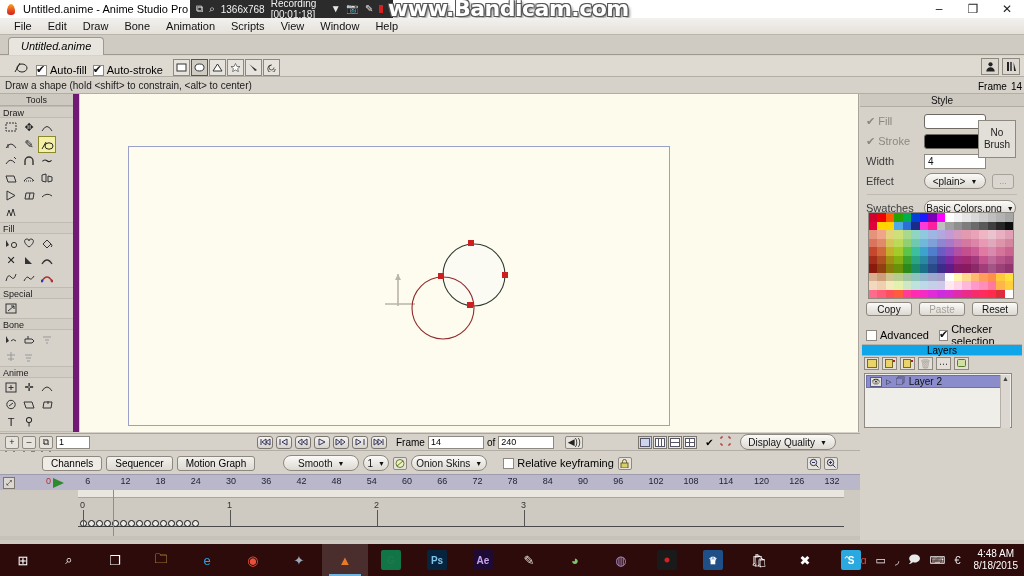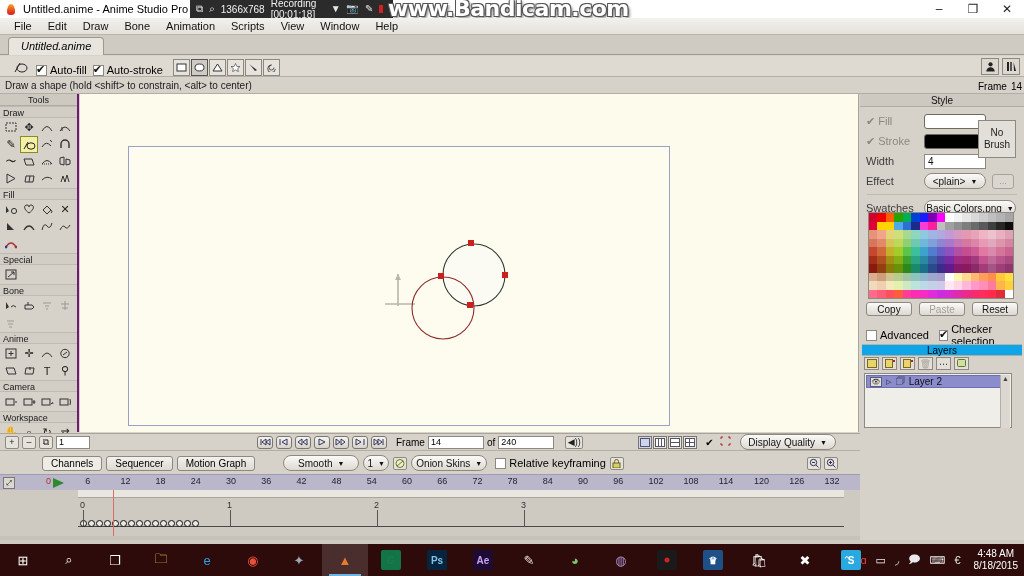--- a/index.html
+++ b/index.html
@@ -109,21 +109,21 @@
     border-bottom:1px solid #b2aea5;
   }
   .frame-ind{
     position:absolute; right:2px; top:78px; height:16px;
     font-size:10px; display:flex;align-items:center; gap:4px;
   }
 
   
   .toolpanel{
     position:absolute; left:0; top:94px; width:79px; height:338px;
-    background:#d6d2ca; border-right:2px solid #701a75;
+    background:#d6d2ca; border-right:6px solid #701a75;
   }
   .panel-title{
     height:12px; background:#cdc9c1; border-bottom:1px solid #b0aca3;
     font-size:9px; text-align:center; color:#222; line-height:12px;
   }
   .grp-label{
     height:12px; background:#d2cec6; border-top:1px solid #bfbbb2;
     border-bottom:1px solid #bfbbb2; font-size:9px; padding-left:3px;
     color:#1a1a1a; line-height:12px;
   }
@@ -1080,21 +1080,21 @@
     <div class="minibtn">
       <svg width="10" height="9">
           <ellipse cx="5" cy="4.5" rx="4" ry="4" fill="#eaf0c8" stroke="#6a7a2a"></ellipse>
           <path d="M2 7 L8 2" stroke="#6a7a2a"></path>
         </svg>
     </div>
     <div class="combo" style="width:76px;">
       <span>Onion Skins</span>
         <span class="caret">▼</span>
     </div>
-    <label class="chk" style="margin-left:4px;">
+    <label class="chk" style="margin-left:12px;">
       <span class="chkbox"></span>
       <span>Relative keyframing</span>
     </label>
     <div class="minibtn">
       <svg width="9" height="9">
           <rect x="1" y="4" width="7" height="5" fill="#d6d06a" stroke="#6a6020"></rect>
           <path d="M2.5 4 L2.5 2.5 A2 2 0 0 1 6.5 2.5 L6.5 4" fill="none" stroke="#6a6020"></path>
         </svg>
     </div>
     <div style="position:absolute;right:22px;display:flex;gap:3px;">

